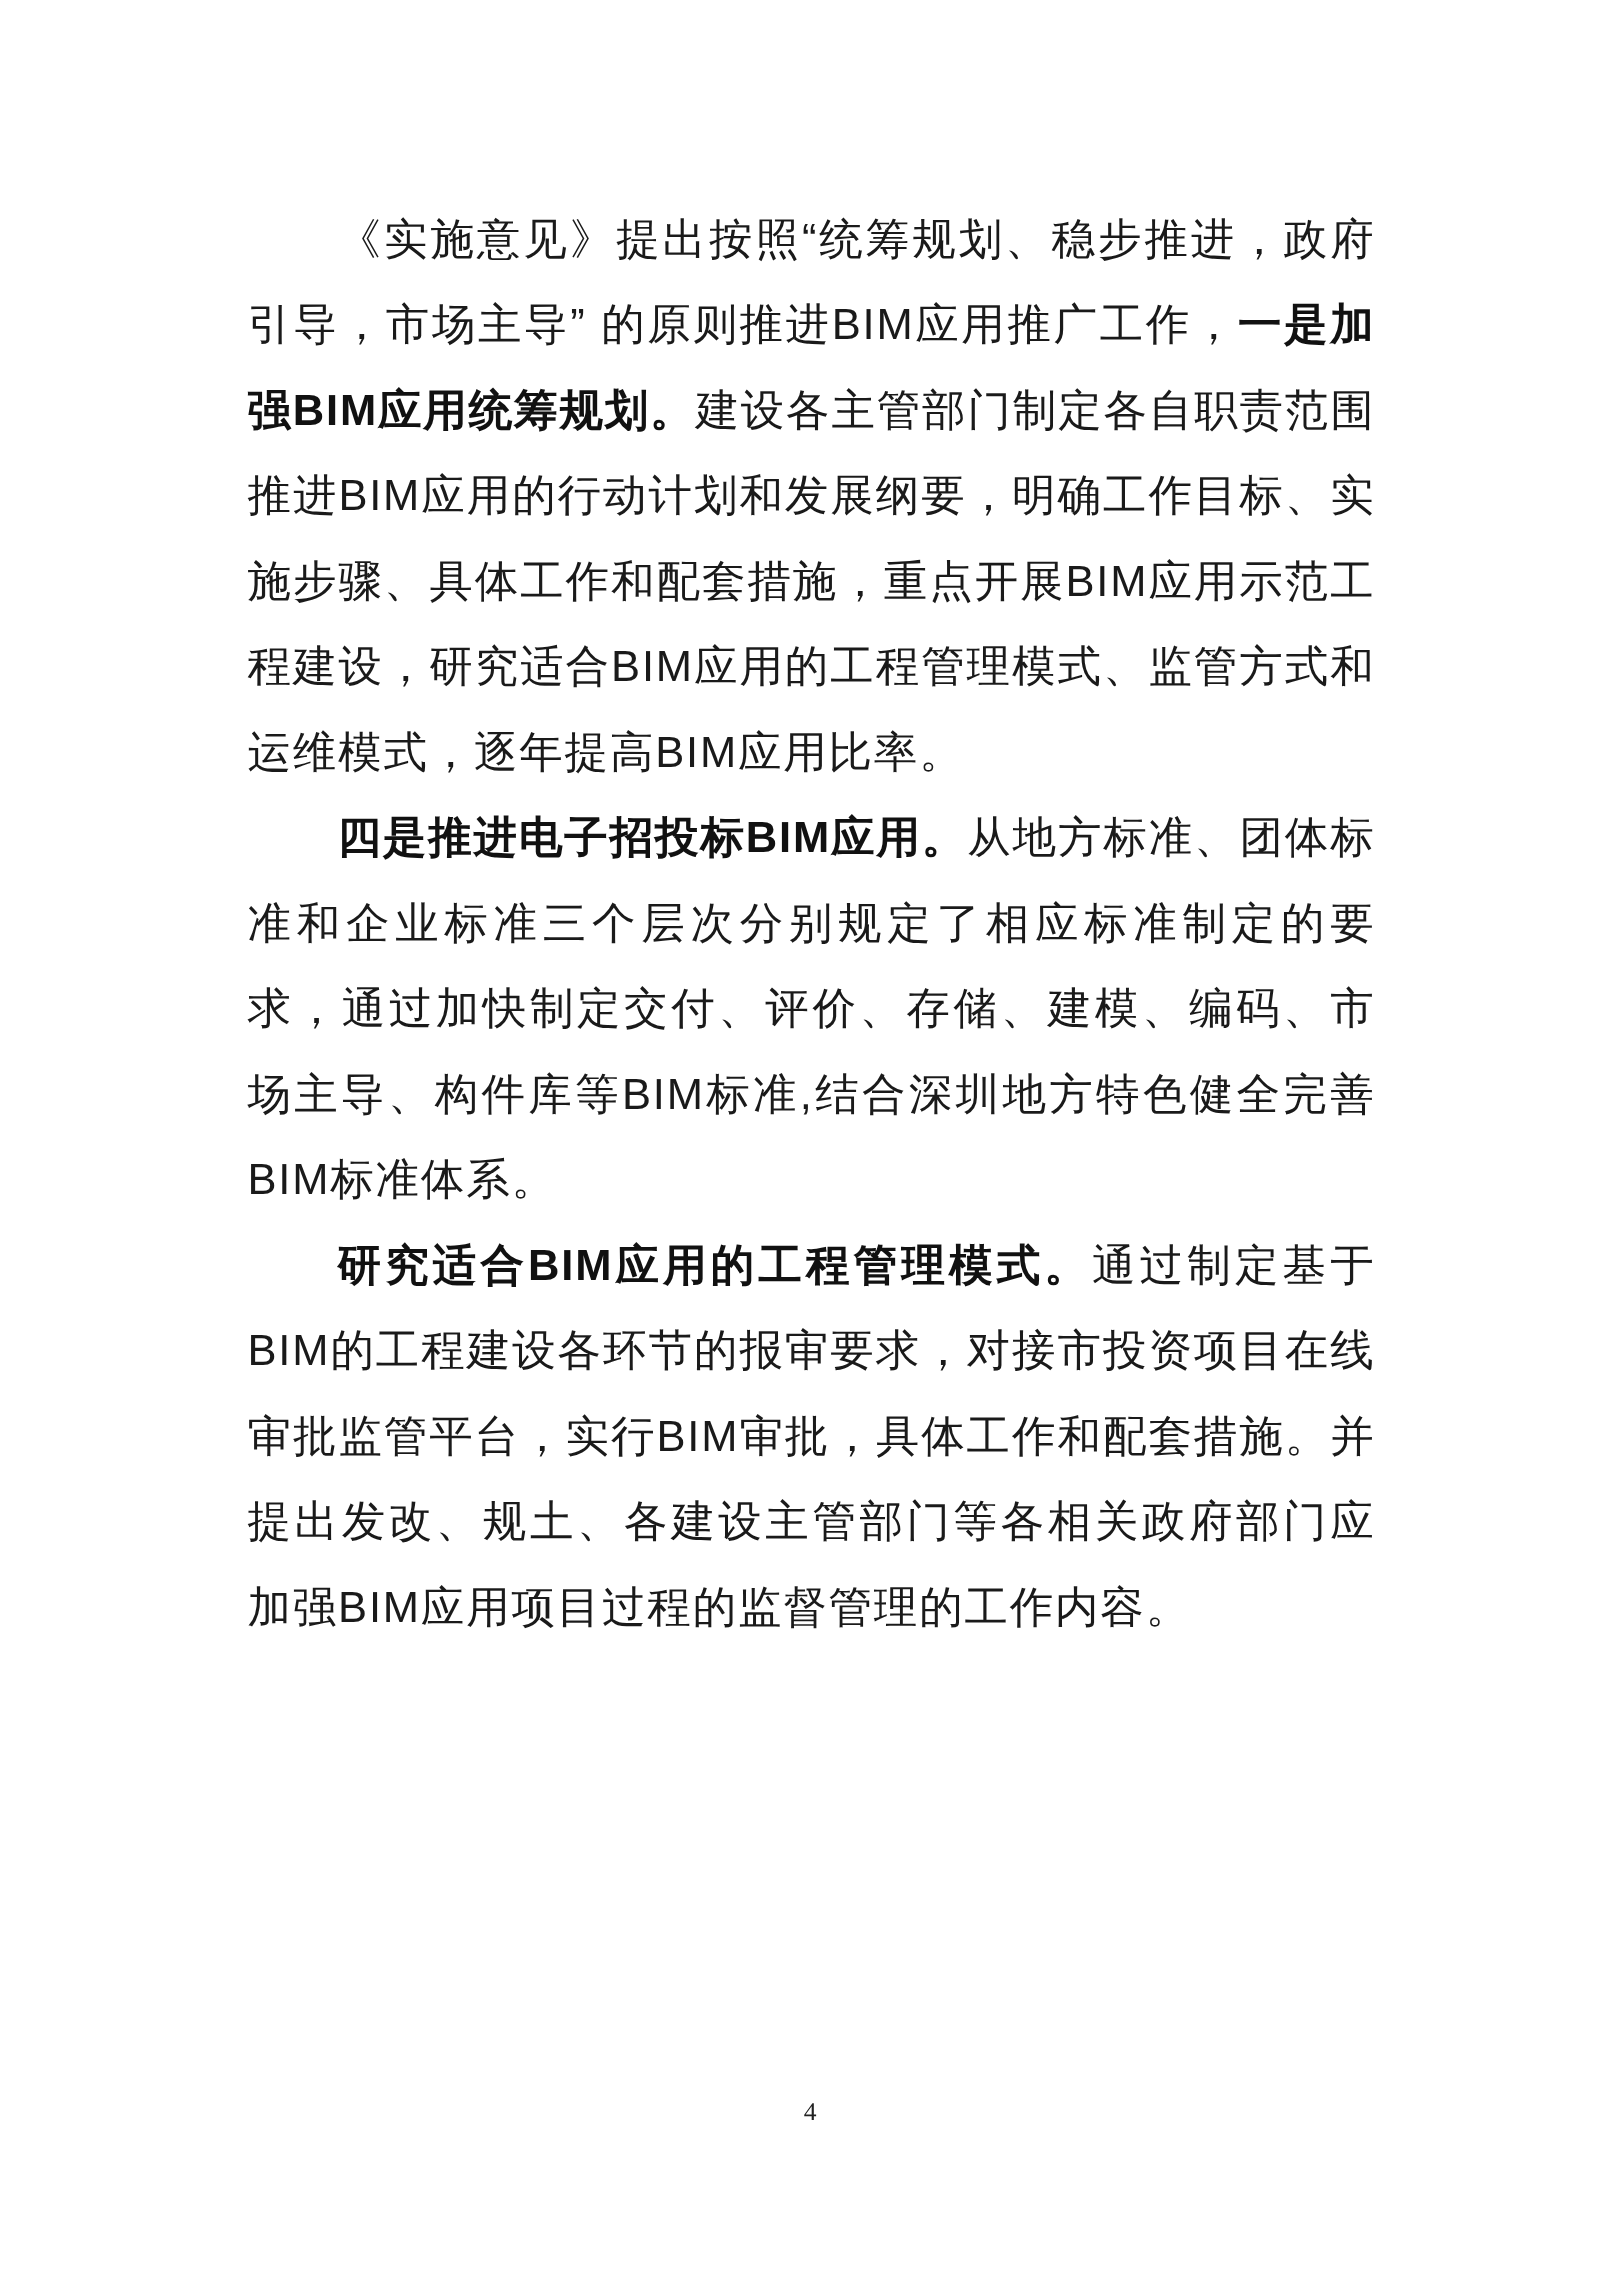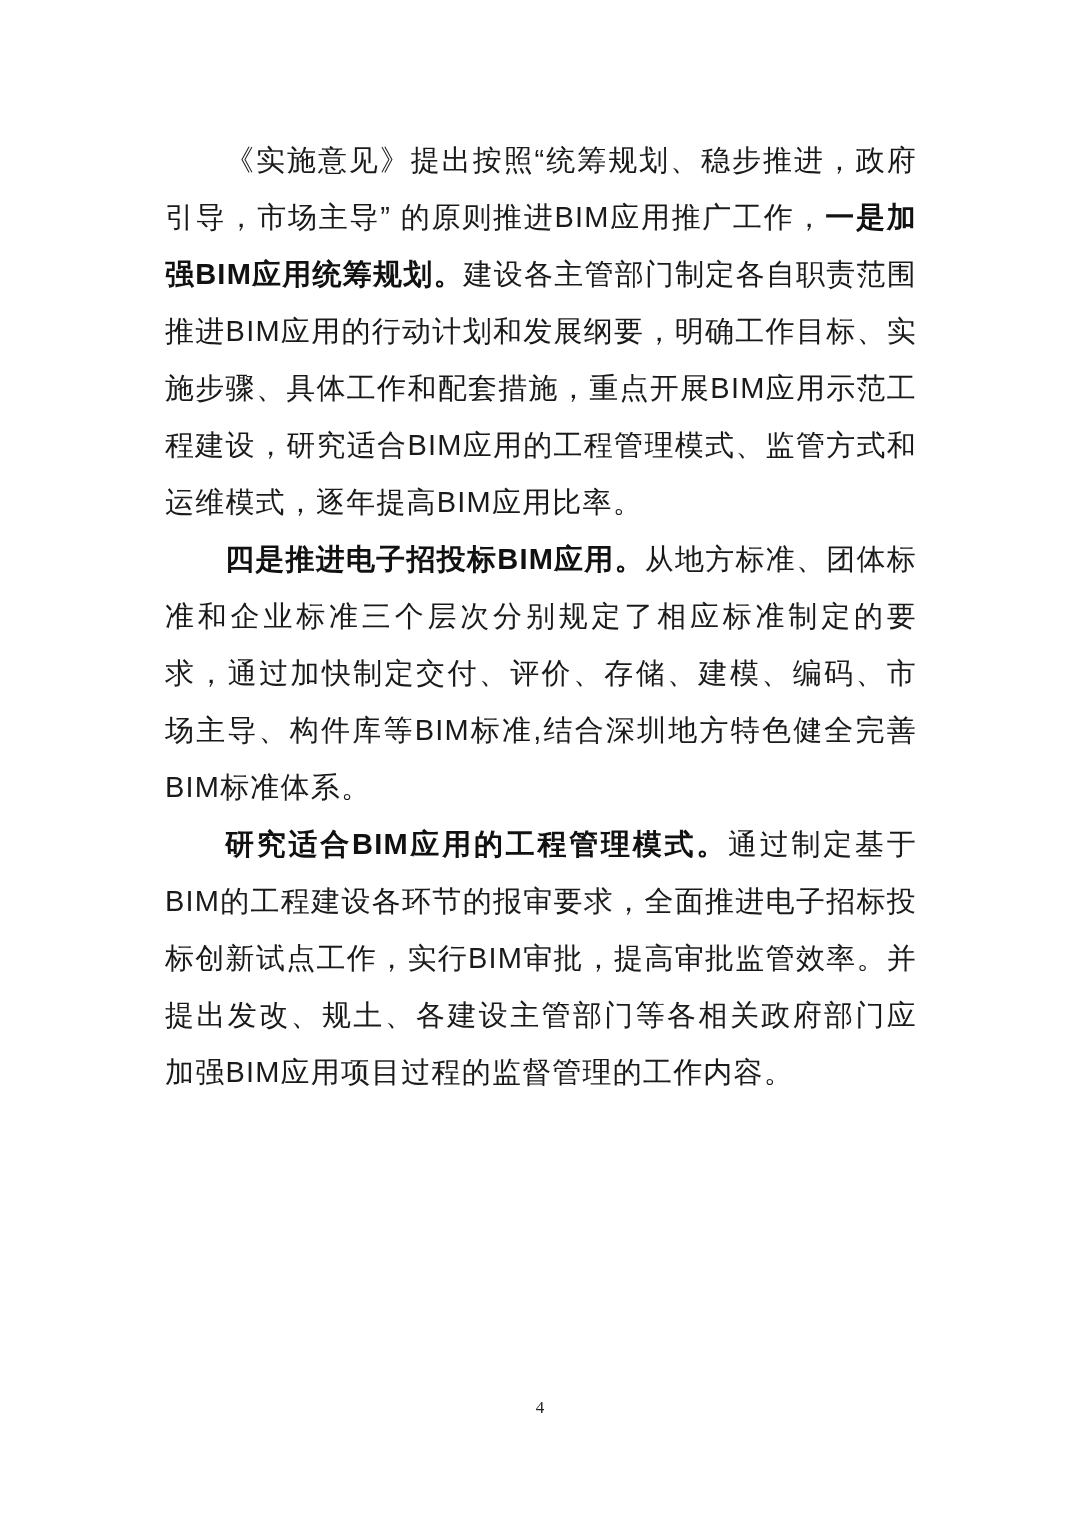--- a/index.html
+++ b/index.html
@@ -19,16 +19,16 @@
     text-align: center; font-family: "Liberation Serif", serif;
     font-size: 17px; color: #222;
   }
 </style>
 </head>
 <body>
 
 <div class="page">
   <p class="para"><span>《实施意见》提出按照“统筹规划、稳步推进，政府引导，市场主导” 的原则推进BIM应用推广工作，</span><span class="lead">一是加强BIM应用统筹规划。</span><span>建设各主管部门制定各自职责范围推进BIM应用的行动计划和发展纲要，明确工作目标、实施步骤、具体工作和配套措施，重点开展BIM应用示范工程建设，研究适合BIM应用的工程管理模式、监管方式和运维模式，逐年提高BIM应用比率。</span></p>
   <p class="para"><span class="lead">四是推进电子招投标BIM应用。</span><span>从地方标准、团体标准和企业标准三个层次分别规定了相应标准制定的要求，通过加快制定交付、评价、存储、建模、编码、市场主导、构件库等BIM标准,结合深圳地方特色健全完善BIM标准体系。</span></p>
-  <p class="para"><span class="lead">研究适合BIM应用的工程管理模式。</span><span>通过制定基于BIM的工程建设各环节的报审要求，全面推进电子招标投标创新试点工作，实行BIM审批，提高审批监管效率。并提出发改、规土、各建设主管部门等各相关政府部门应加强BIM应用项目过程的监督管理的工作内容。</span></p>
+  <p class="para"><span class="lead">研究适合BIM应用的工程管理模式。</span><span>通过制定基于BIM的工程建设各环节的报审要求，对接市投资项目在线审批监管平台，实行BIM审批，具体工作和配套措施。并提出发改、规土、各建设主管部门等各相关政府部门应加强BIM应用项目过程的监督管理的工作内容。</span></p>
 </div>
 
 <div class="pagenum">4</div>
 
 </body></html>

